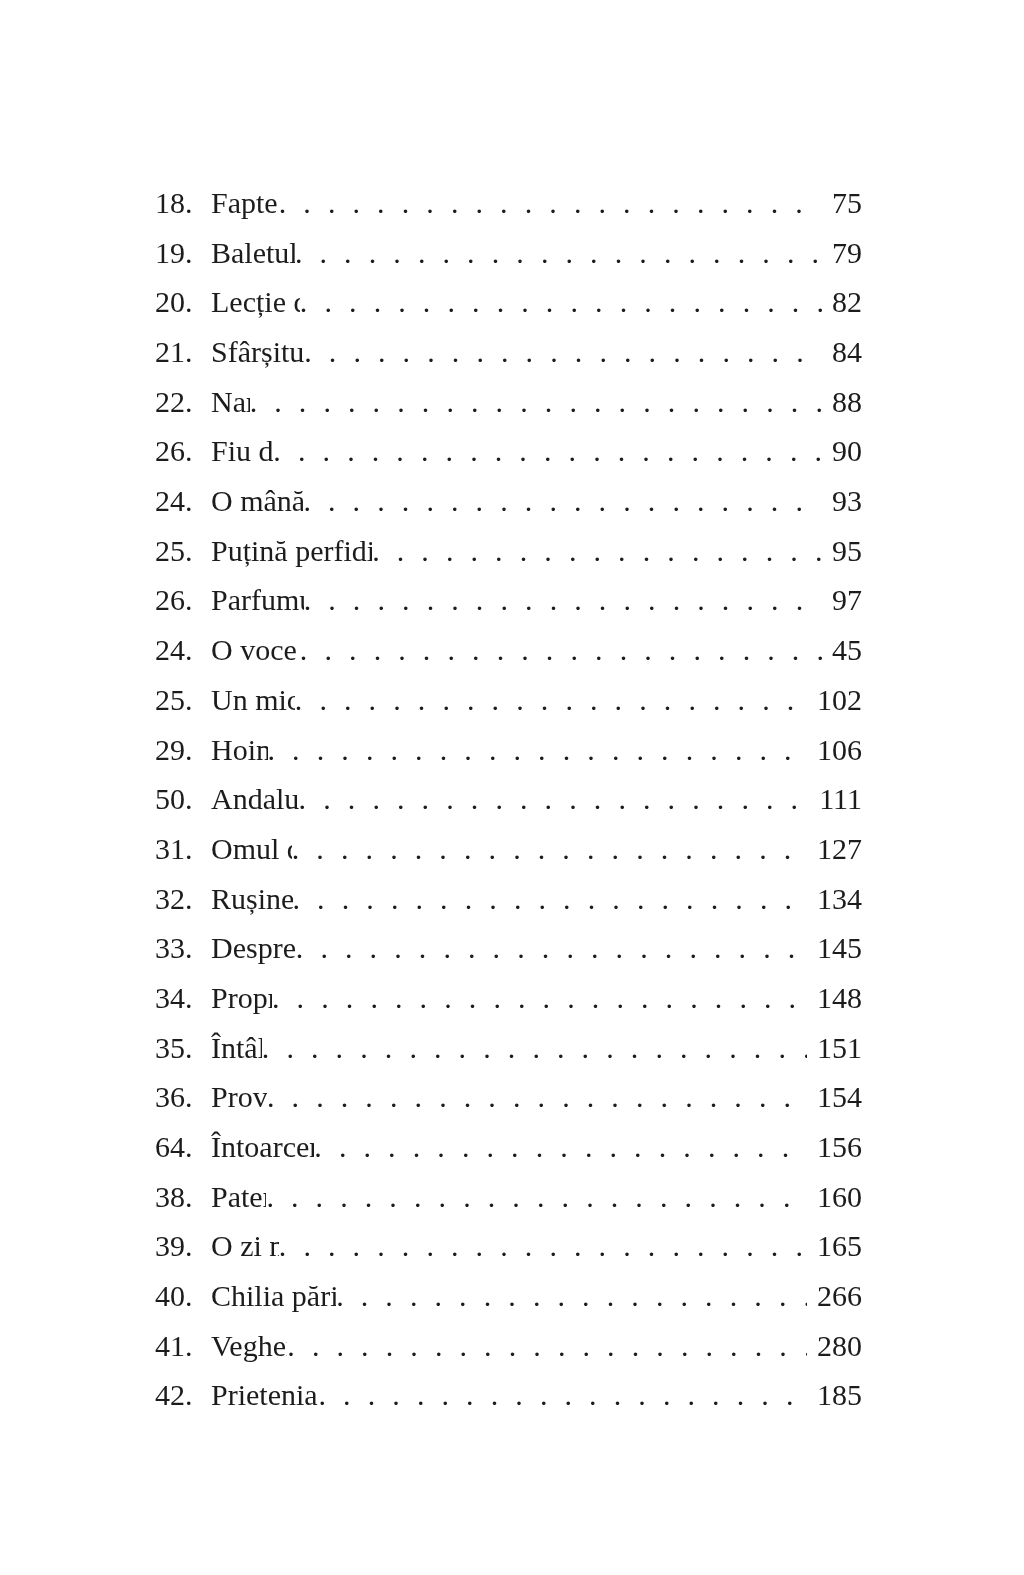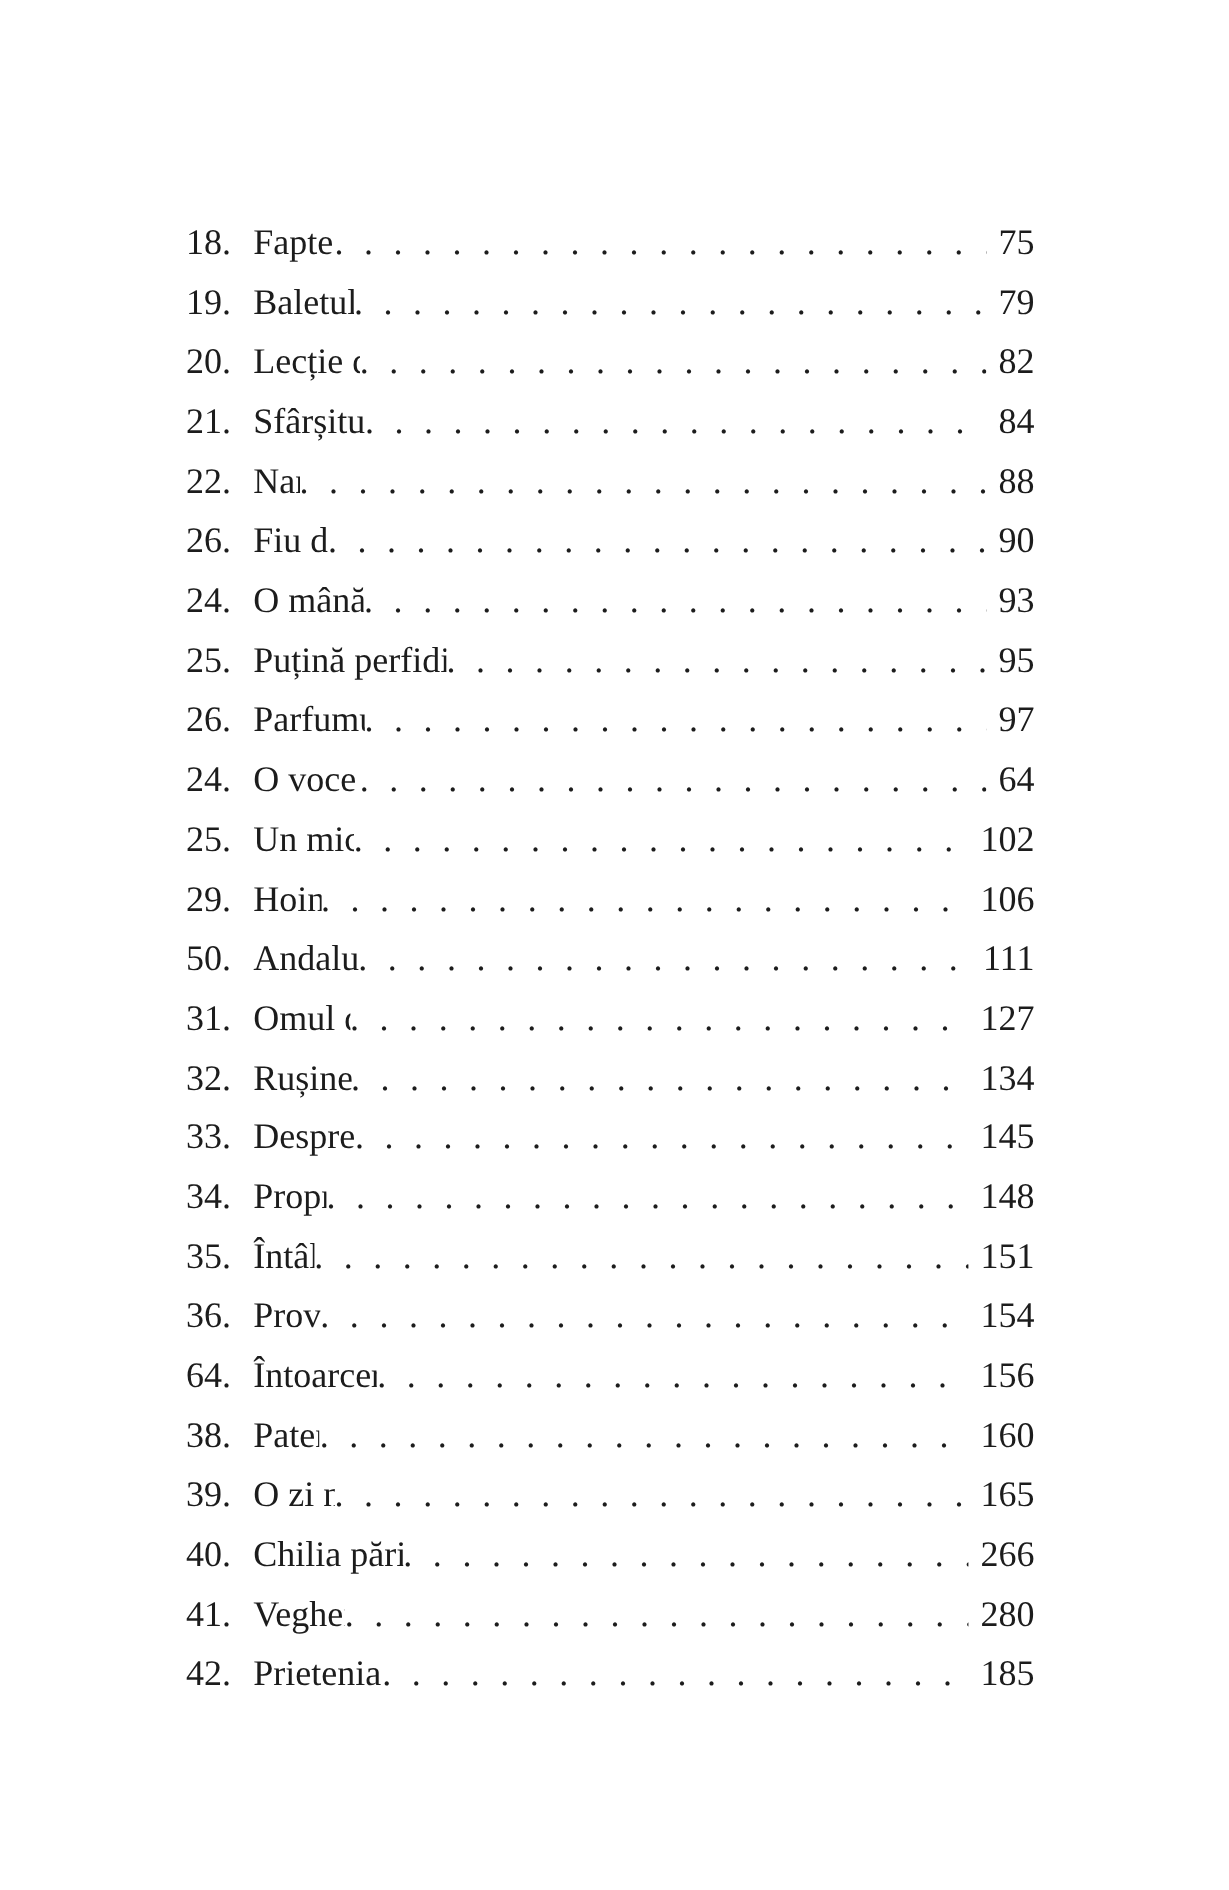--- a/index.html
+++ b/index.html
@@ -110,21 +110,21 @@
       <div class="toc-row">
     <span class="toc-num">26.</span>
     <span class="toc-title">Parfumurile amiezii</span>
     <span class="toc-dots" aria-hidden="true">. . . . . . . . . . . . . . . . . . . . . . . . . . . . . . . . . . . . . . . . . . . . . . . . . . . . . . . . . . . .</span>
     <span class="toc-pg">97</span>
   </div>
       <div class="toc-row">
     <span class="toc-num">24.</span>
     <span class="toc-title">O voce îndepărtată</span>
     <span class="toc-dots" aria-hidden="true">. . . . . . . . . . . . . . . . . . . . . . . . . . . . . . . . . . . . . . . . . . . . . . . . . . . . . . . . . . . .</span>
-    <span class="toc-pg">64</span>
+    <span class="toc-pg">45</span>
   </div>
       <div class="toc-row">
     <span class="toc-num">25.</span>
     <span class="toc-title">Un mic colț de rai</span>
     <span class="toc-dots" aria-hidden="true">. . . . . . . . . . . . . . . . . . . . . . . . . . . . . . . . . . . . . . . . . . . . . . . . . . . . . . . . . . . .</span>
     <span class="toc-pg">102</span>
   </div>
       <div class="toc-row">
     <span class="toc-num">29.</span>
     <span class="toc-title">Hoinăreală</span>

